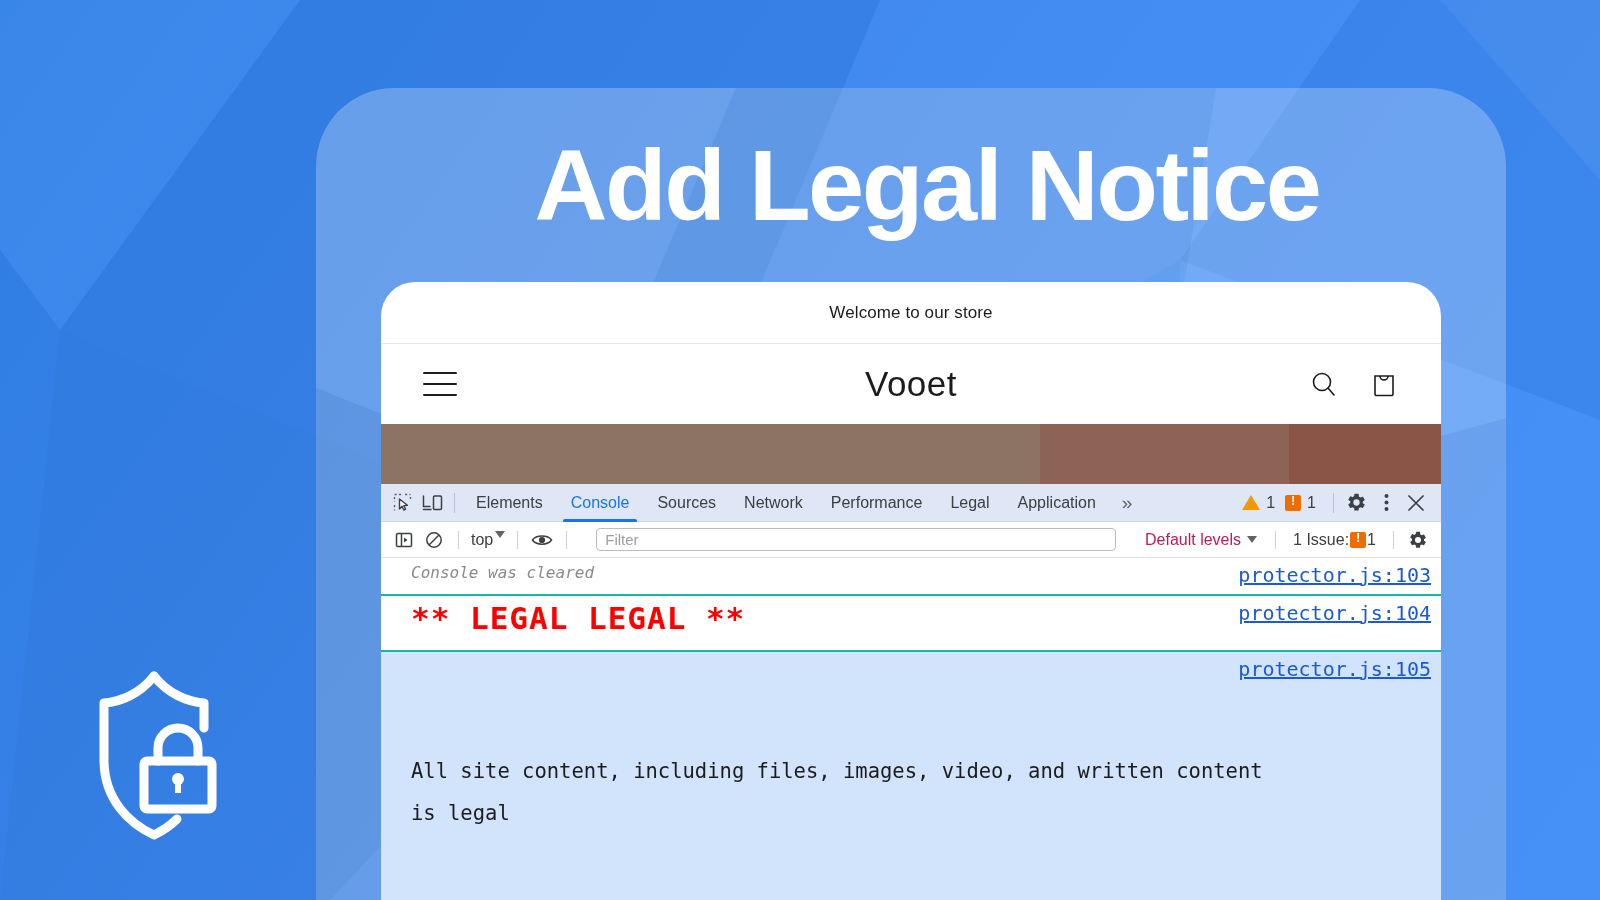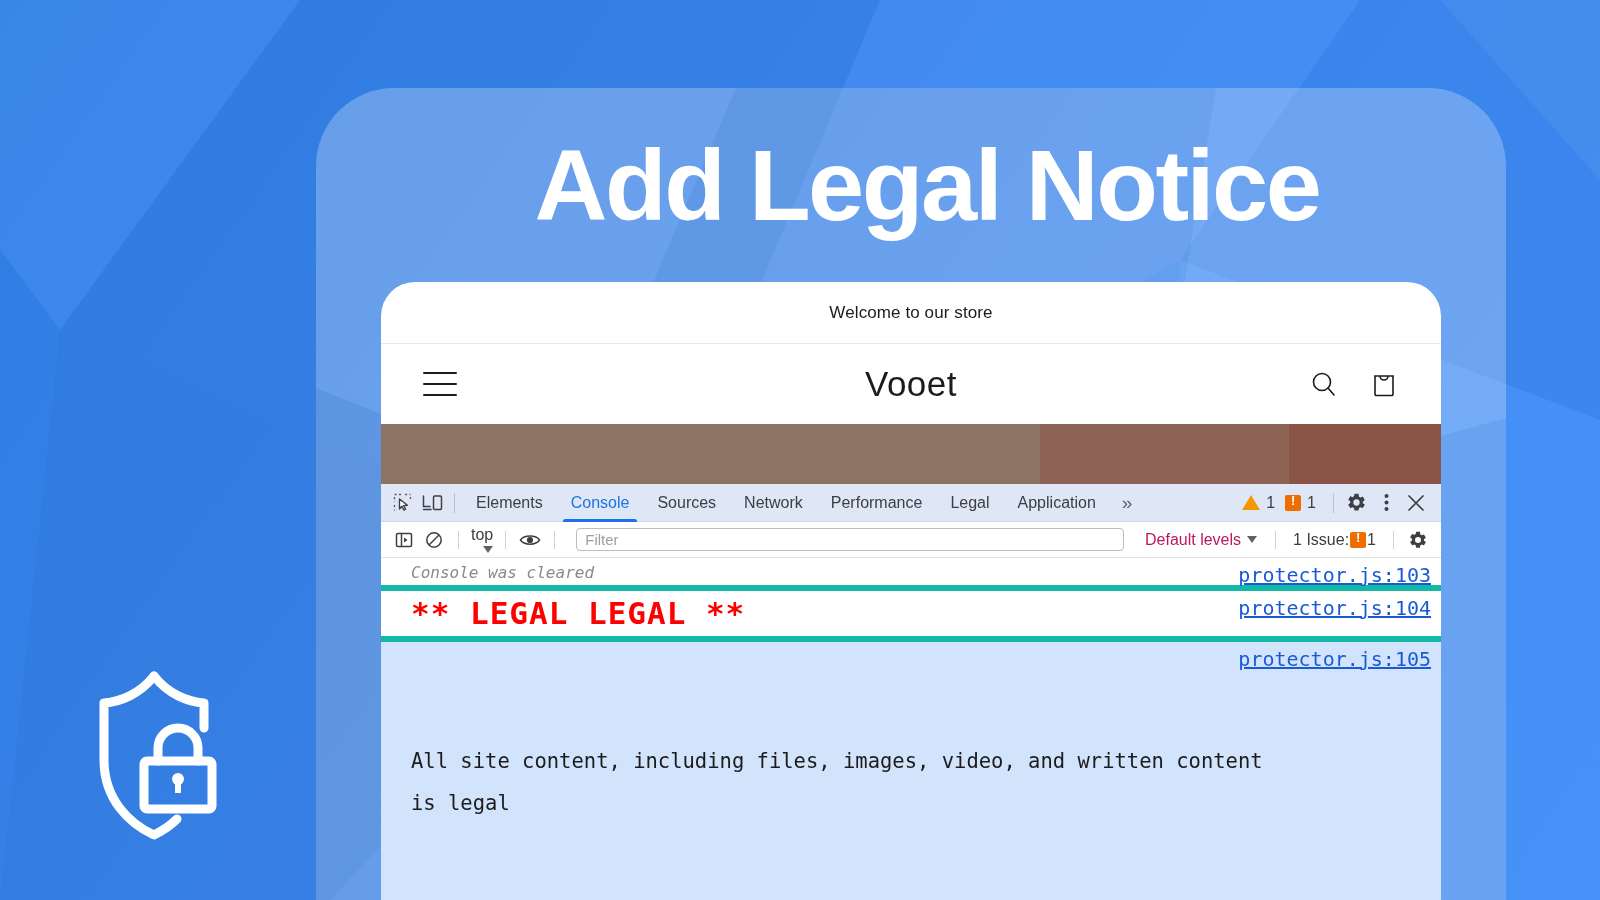--- a/index.html
+++ b/index.html
@@ -143,40 +143,40 @@
 
   #dt-filterbar {
     height: 36px;
     background:#ffffff;
     display:flex; align-items:center;
     padding: 0 8px;
     border-bottom:1px solid #e2e2e2;
   }
   .fb-sep { width:1px; height:18px; background:#d0d0d0; margin:0 9px; flex:none;}
   #ctx-select {
-    display:flex; align-items:flex-end; gap:2px;
-    font-size:16px; color:#3c4043; cursor:pointer; padding:0 3px;flex-direction:column;
+    display:flex; align-items:flex-start; gap:2px;
+    font-size:16px; color:#3c4043; cursor:pointer; padding:0 3px;
   }
   .caret-down { width:0;height:0;border-left:5px solid transparent;border-right:5px solid transparent;border-top:7px solid #5f6368;}
   #console-filter {
     flex:1 1 auto; height:23px;
     border:1px solid #bdbdbd; border-radius:4px;
     background:#fff; font-size:15px; color:#5f6368;
-    padding:0 8px; margin:0 12px;
+    padding:0 8px; margin:0 20px;
     font-family:"Liberation Sans", sans-serif;
   }
   #console-filter::placeholder { color:#9aa0a6; }
   #levels-select { display:flex; align-items:center; gap:6px; font-size:16px; color:#be185d; padding:0 9px; cursor:pointer; white-space:nowrap;}
   #issues-counter { display:flex; align-items:center; gap:1px; font-size:16px; color:#3c4043; padding:0 8px; cursor:pointer; white-space:nowrap;}
 
   
   .c-row {
     position:relative;
-    border-bottom:6px solid #14b8a6;
-    padding: 3px 170px 3px 30px;
+    border-bottom:2px solid #14b8a6;
+    padding: 3px 170px 12px 30px;
     min-height: 28px;
     font-family:"DejaVu Sans Mono", monospace;
     display:flex; align-items:flex-start;
   }
   .c-src {
     position:absolute; right:10px; top:5px;
     font-size:20px; color:#1a5ad7;
     text-decoration:underline;
     font-family:"DejaVu Sans Mono", monospace;
     cursor:pointer; white-space:nowrap;

